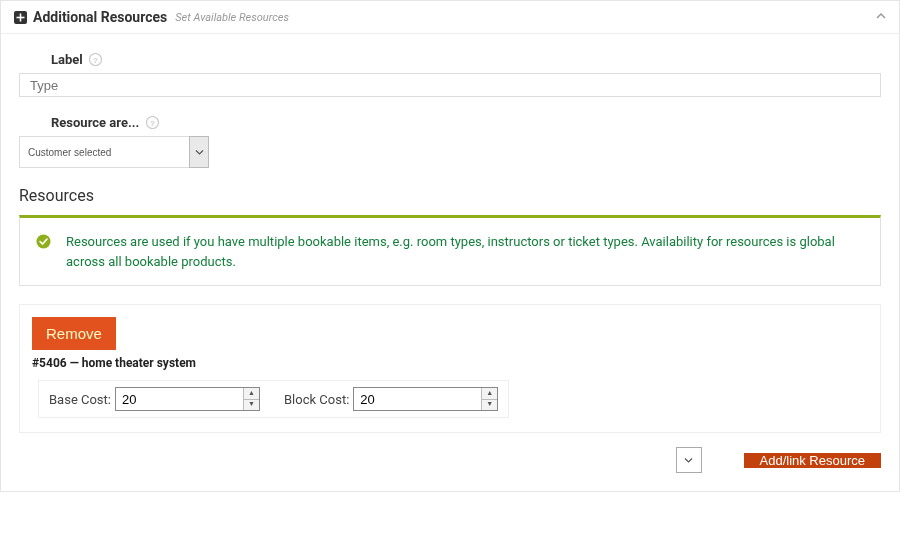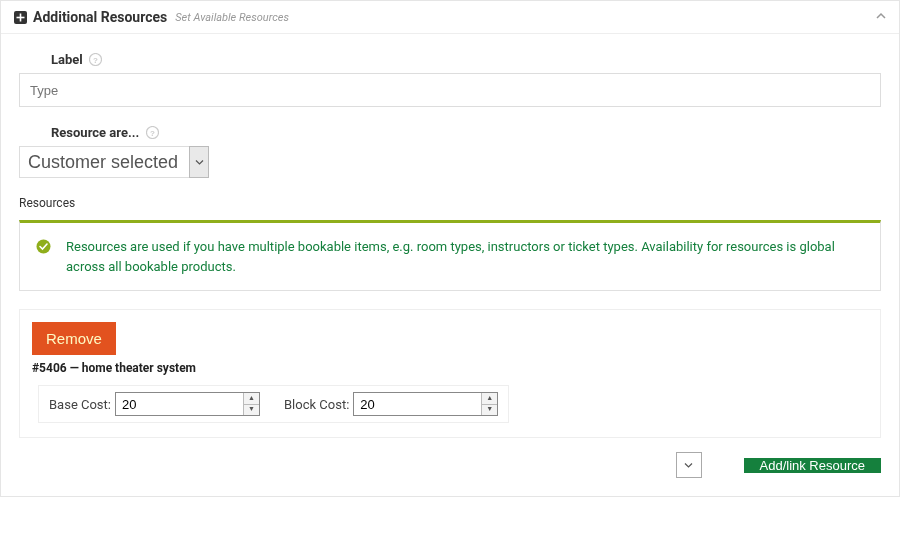--- a/index.html
+++ b/index.html
@@ -65,52 +65,52 @@
   .help-icon {
     display: inline-flex;
     align-items: center;
     justify-content: center;
     width: 14px;
     height: 14px;
     color: #ccc;
   }
   .text-input {
     width: 100%;
-    height: 34px;
+    height: 24px;
     border: 1px solid #ddd;
     padding: 0 10px;
     font-size: 13px;
     background: #fff;
     color: #a21caf;
   }
   .select-wrap {
     display: inline-block;
     position: relative;
   }
   .select-input {
     width: 190px;
     height: 32px;
     border: 1px solid #ddd;
     padding: 0 8px;
-    font-size: 18px;
+    font-size: 10px;
     background: #fff;
     color: #555;
     appearance: none;
   }
   .select-btn {
     position: absolute;
     right: 0; top: 0;
     width: 20px; height: 32px;
     background: #e9e9e9;
     border: 1px solid #bbb;
     display:flex; align-items:center; justify-content:center;
     pointer-events:none;
   }
   .section-heading {
-    font-size: 12px;
+    font-size: 16px;
     font-weight: 400;
     color: #333;
     margin: 4px 0 10px 0;
   }
   .notice-box {
     border: 1px solid #e0e0e0;
     border-top: 3px solid #8fae1b;
     background: #fff;
     padding: 14px 27px 14px 46px;
     position: relative;
@@ -199,21 +199,21 @@
     padding-bottom: 10px;
   }
   .small-select {
     width: 26px; height: 26px;
     border:1px solid #aaa;
     background:#fff;
     display:flex; align-items:center; justify-content:center;
     color:#555;
   }
   .add-btn {
-    background: #15803d;
+    background: #c2410c;
     color: #fff;
     border: none;
     padding: 0 16px;
     font-size: 13px;
     cursor: pointer;
     margin-left: 32px;
   }
 </style>
 </head>
 <body>

